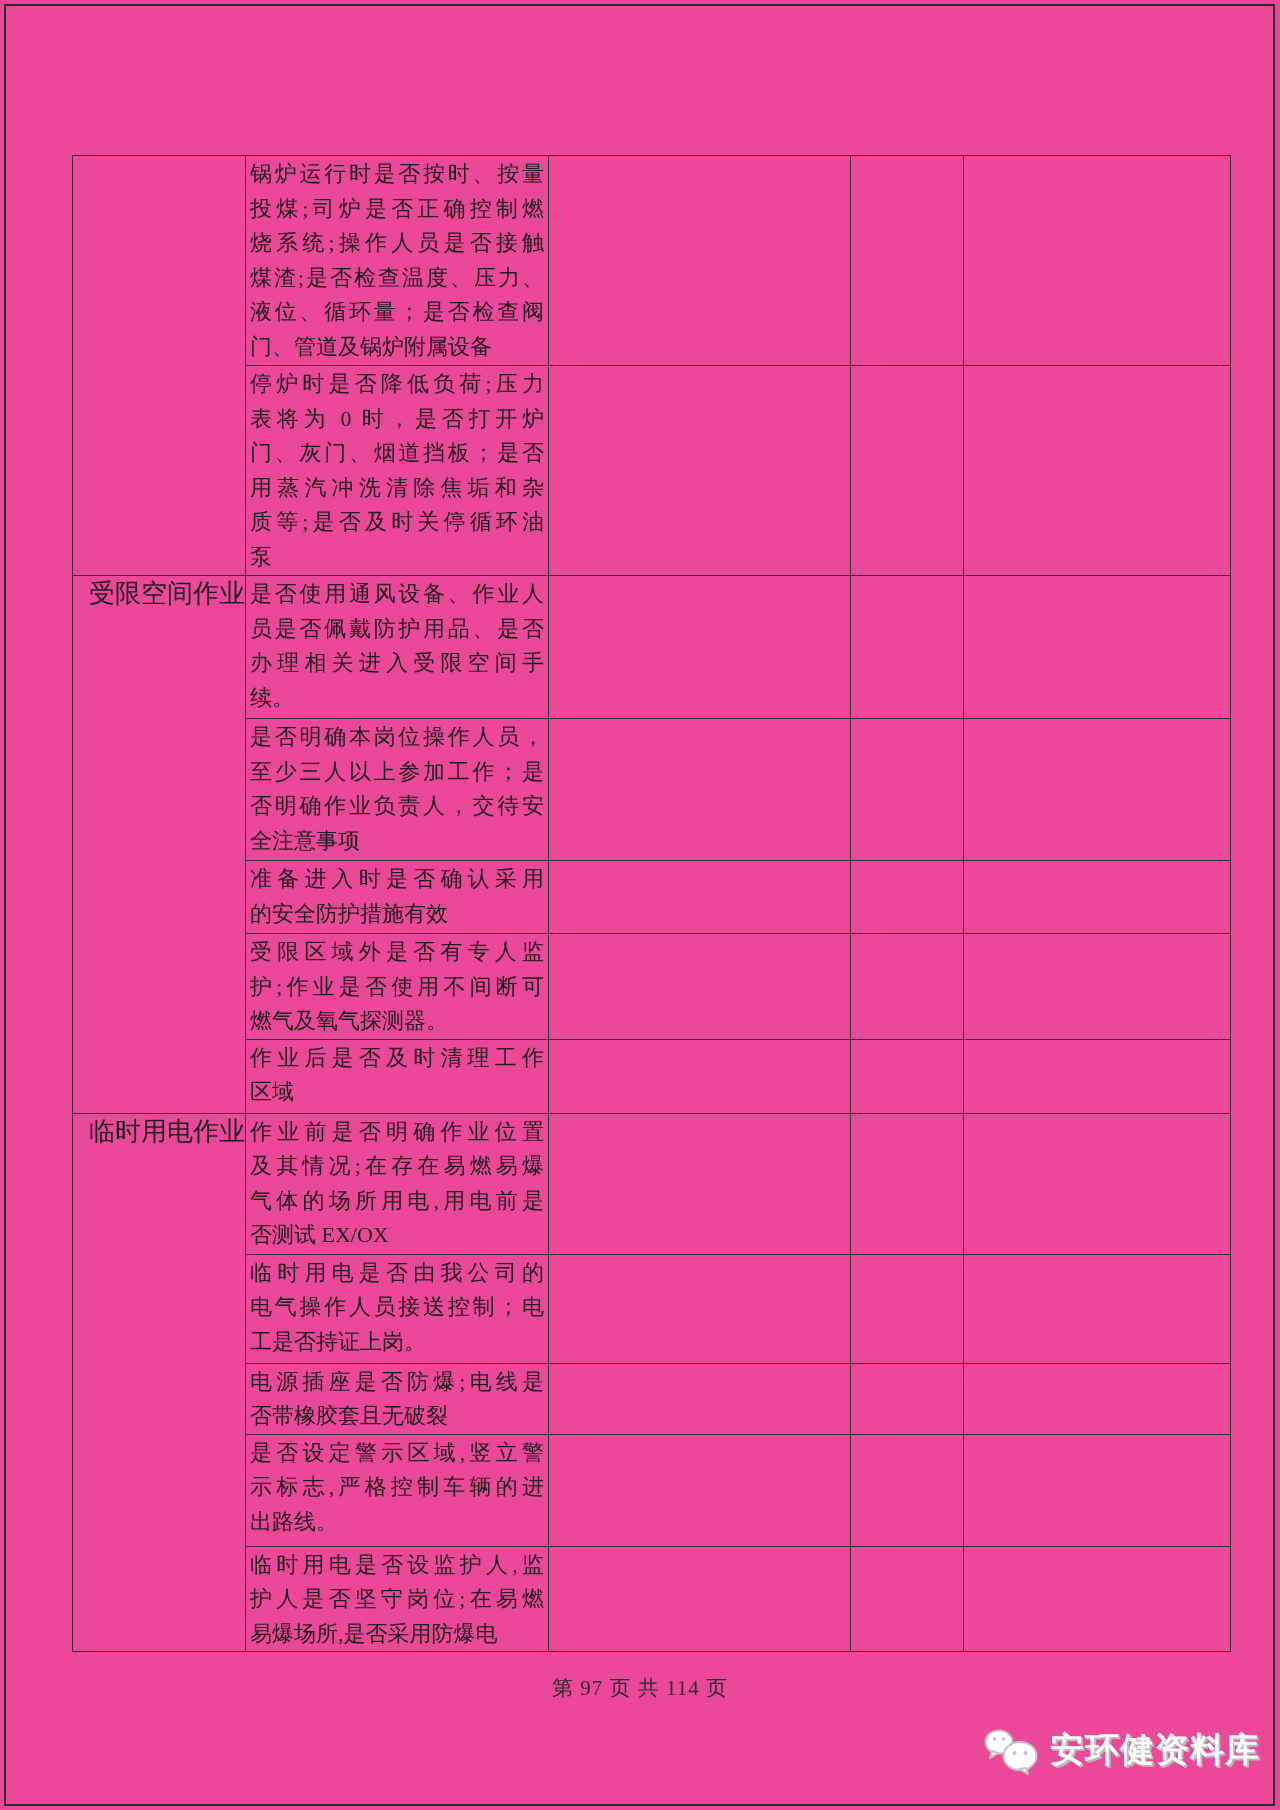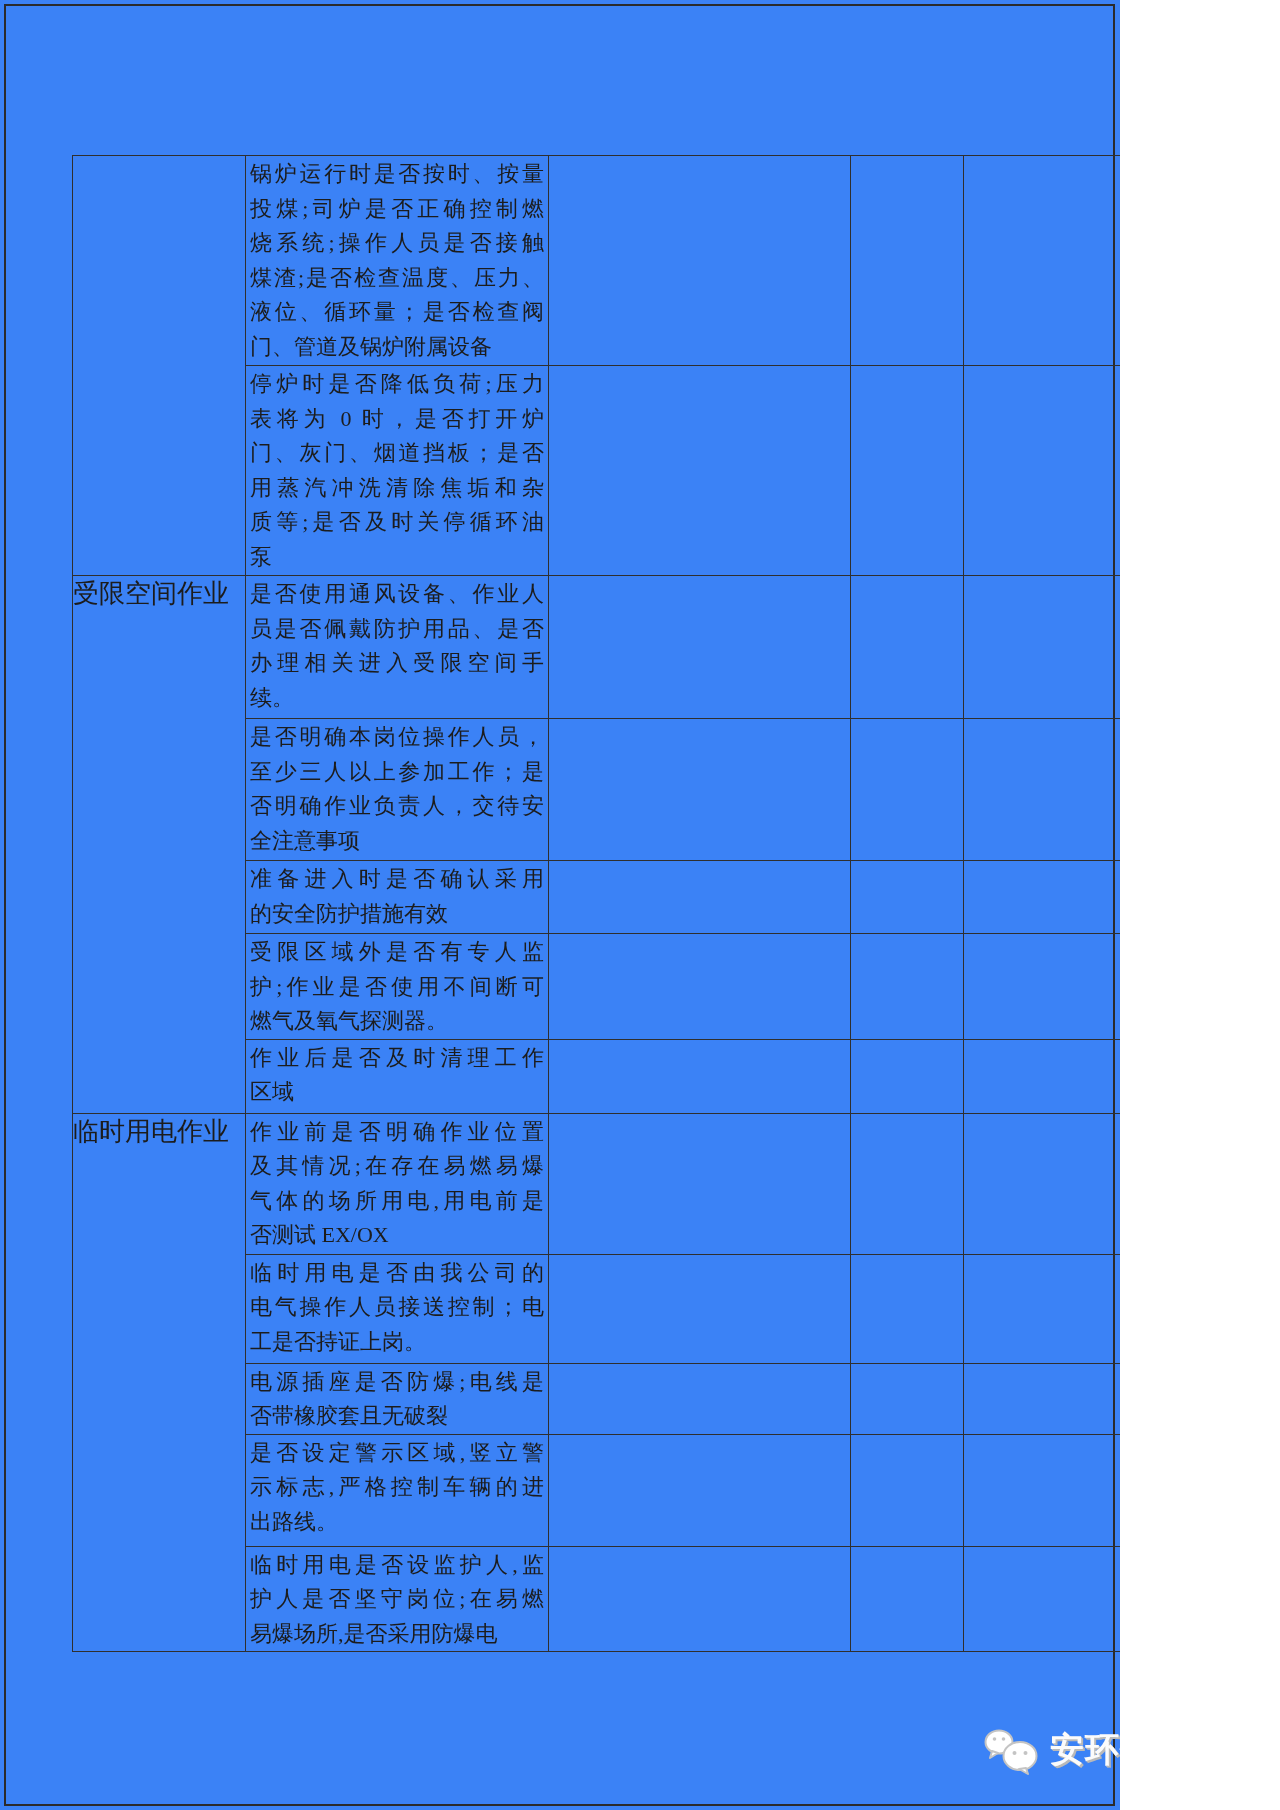--- a/index.html
+++ b/index.html
@@ -1,19 +1,19 @@
 <!DOCTYPE html>
 <html><head>
 <meta charset="utf-8">
 <style>
   html,body{margin:0;padding:0;background:#ffffff;}
   #page{
     position:relative;
-    width:1120px;height:1810px;
-    background:#3b82f6;
+    width:1280px;height:1810px;
+    background:#ec4899;
     font-family:"Liberation Serif","DejaVu Serif",serif;
     color:#1c1c1c;
     overflow:hidden;
   }
   #page-frame{
     position:absolute;left:4px;top:4px;right:5px;bottom:4px;
     border:2px solid #2b2b2b;
     pointer-events:none;
   }
   table.check{
@@ -22,21 +22,21 @@
     table-layout:fixed;
     width:1158px;
   }
   table.check td{
     border:1.5px solid #2f2f2f;
     vertical-align:top;
     overflow:hidden;
   }
   td.cat{
     vertical-align:middle;
-    text-align:left;
+    text-align:right;
     font-size:26px;
     padding:0;
   }
   td.cl{
     font-size:22px;
     line-height:34.5px;
     padding:1px 4px 0 4px;
   }
   td.cl div{
     text-align:justify;
@@ -219,20 +219,21 @@
             <div>护人是否坚守岗位;在易燃</div>
             <div>易爆场所,是否采用防爆电</div>
           </td>
         <td></td>
         <td></td>
         <td></td>
       </tr>
     </tbody>
   </table>
 
+  <div id="footer">第 97 页 共 114 页</div>
 
   <div id="watermark">
     <span>
       <svg width="62" height="48" viewBox="0 0 62 48">
         <g fill="#ffffff" stroke="#c4c4c4" stroke-width="2">
           <ellipse cx="17" cy="15" rx="13.5" ry="11.5"></ellipse>
           <path d="M10 24 L8 31 L16 26 Z" stroke-linejoin="round"></path>
           <ellipse cx="38" cy="29" rx="16.5" ry="14"></ellipse>
           <path d="M44 41 L46 47 L37 42 Z" stroke-linejoin="round"></path>
         </g>

